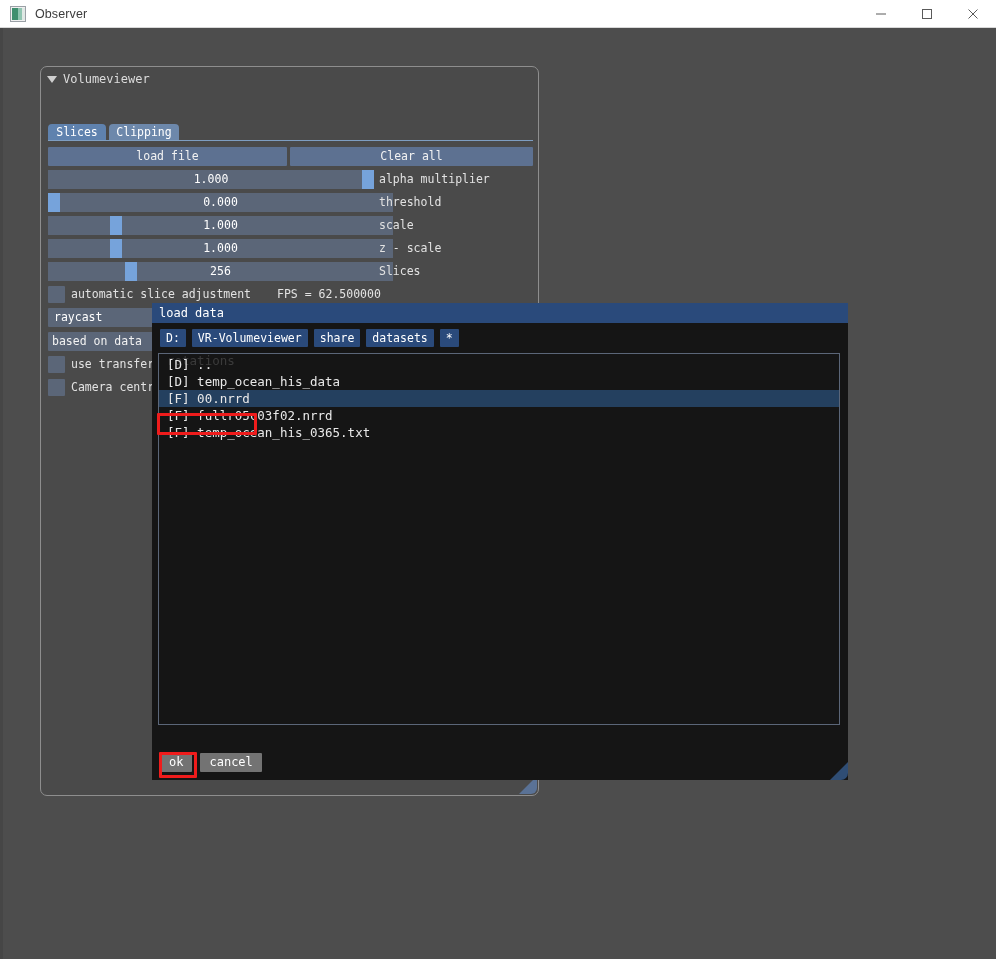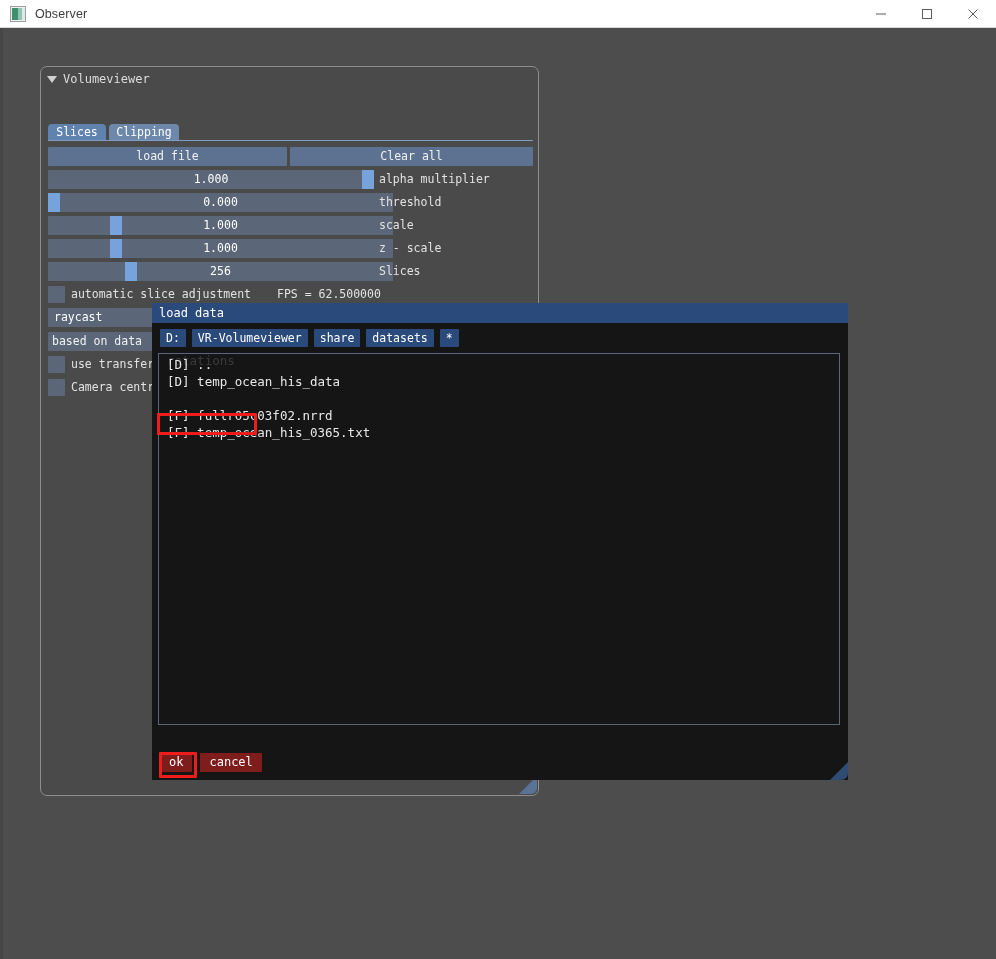--- a/index.html
+++ b/index.html
@@ -189,21 +189,21 @@
     position: absolute; left: 0; width: 680px; height: 17px;
     font-size: 12.5px; line-height: 17px; color: #e8e8e8;
     padding-left: 8px; cursor: pointer; white-space: nowrap;
   }
   .fitem.selected { background: #24405f; }
   #dlg-buttons {
     position: absolute; left: 8px; top: 450px;
     display: flex; align-items: center; gap: 8px;
   }
   .dlgbtn {
-    height: 19px; background: #7f1d1d; color: #ffffff;
+    height: 19px; background: #737373; color: #ffffff;
     font-size: 12px; line-height: 19px; padding: 0 9px;
     border-radius: 1px; cursor: pointer;
   }
   #dialog-grip {
     position: absolute; right: 0px; bottom: 0px; width: 0; height: 0;
     border-left: 18px solid transparent; border-bottom: 18px solid #2f4d74;
     border-bottom-right-radius: 7px;
   }
 
   
@@ -325,20 +325,21 @@
       <span class="crumb">VR-Volumeviewer</span>
       <span class="crumb">share</span>
       <span class="crumb">datasets</span>
       <span class="crumb">*</span>
     </div>
 
     <div id="filelist">
       <div id="ghost-text">rotations</div>
       <div class="fitem" style="top:2px;">[D] ..</div>
       <div class="fitem" style="top:19px;">[D] temp_ocean_his_data</div>
+      <div class="fitem selected" style="top:36px;">[F] 00.nrrd</div>
       <div class="fitem" style="top:53px;">[F] fullr05c03f02.nrrd</div>
       <div class="fitem" style="top:70px;">[F] temp_ocean_his_0365.txt</div>
     </div>
 
     <div id="dlg-buttons">
       <span class="dlgbtn">ok</span>
       <span class="dlgbtn">cancel</span>
     </div>
 
     <div id="dialog-grip"></div>

